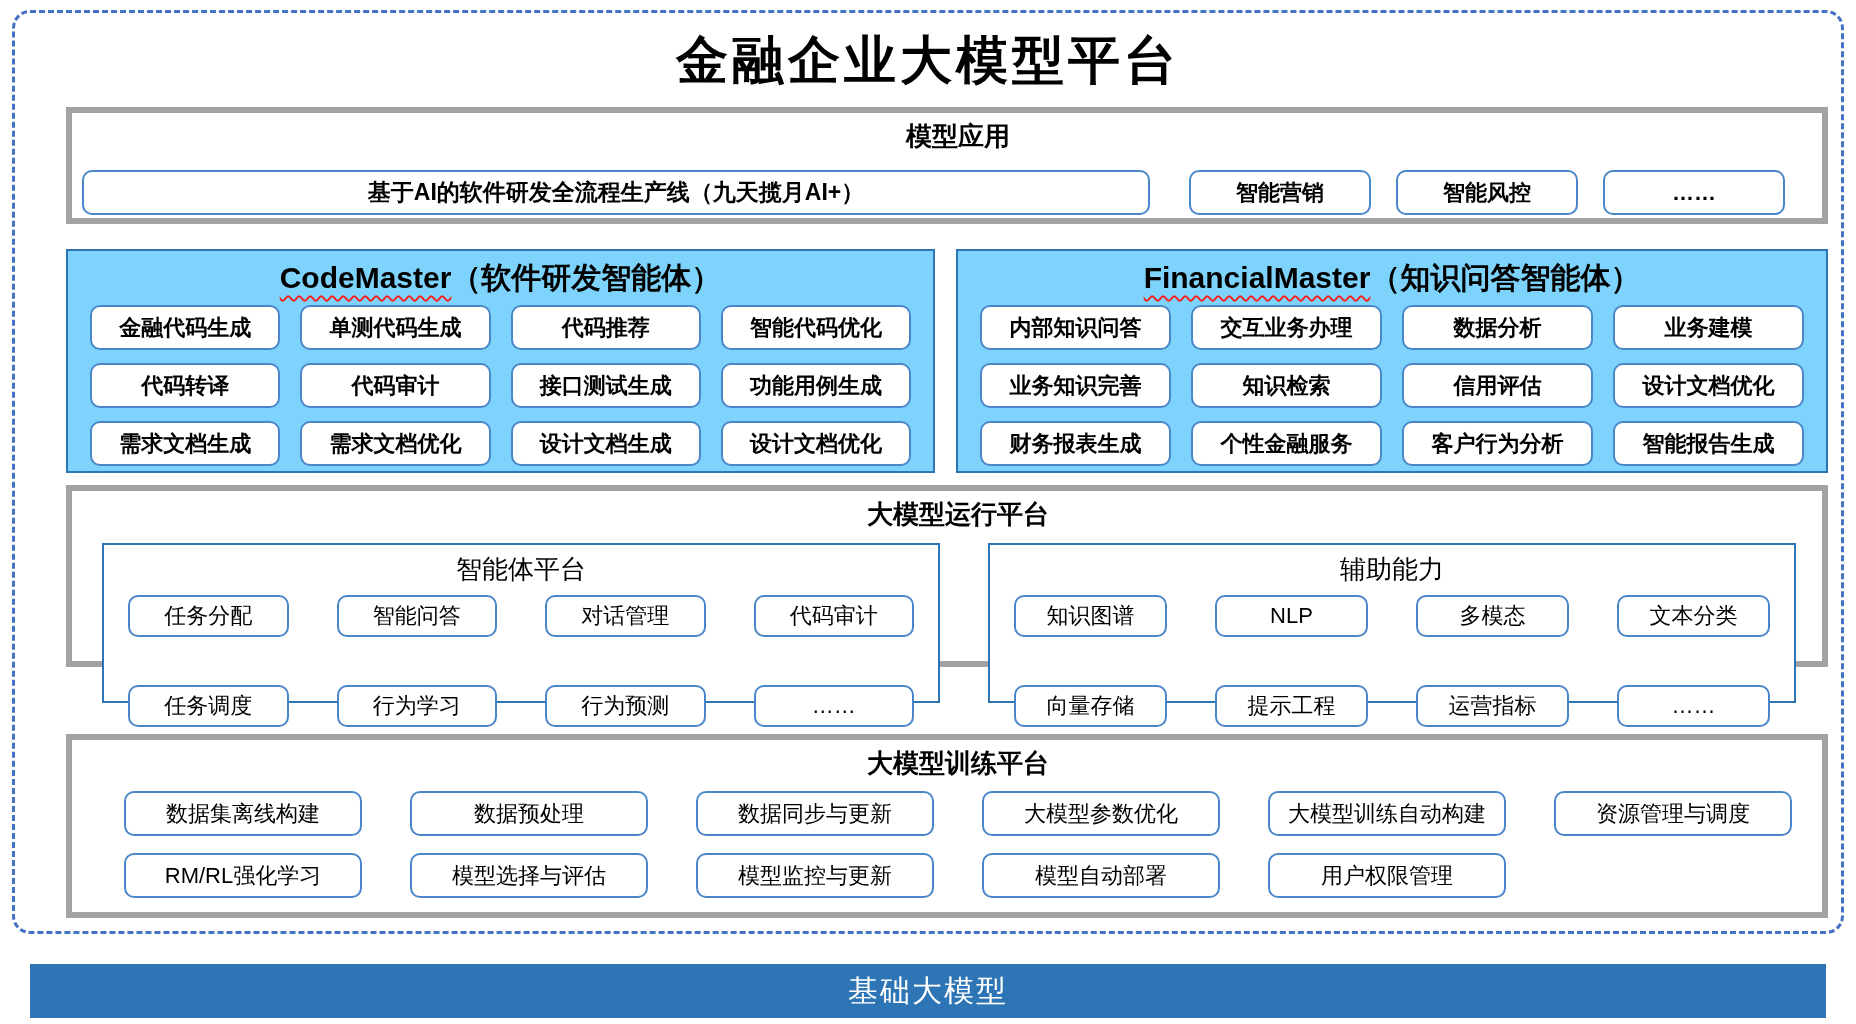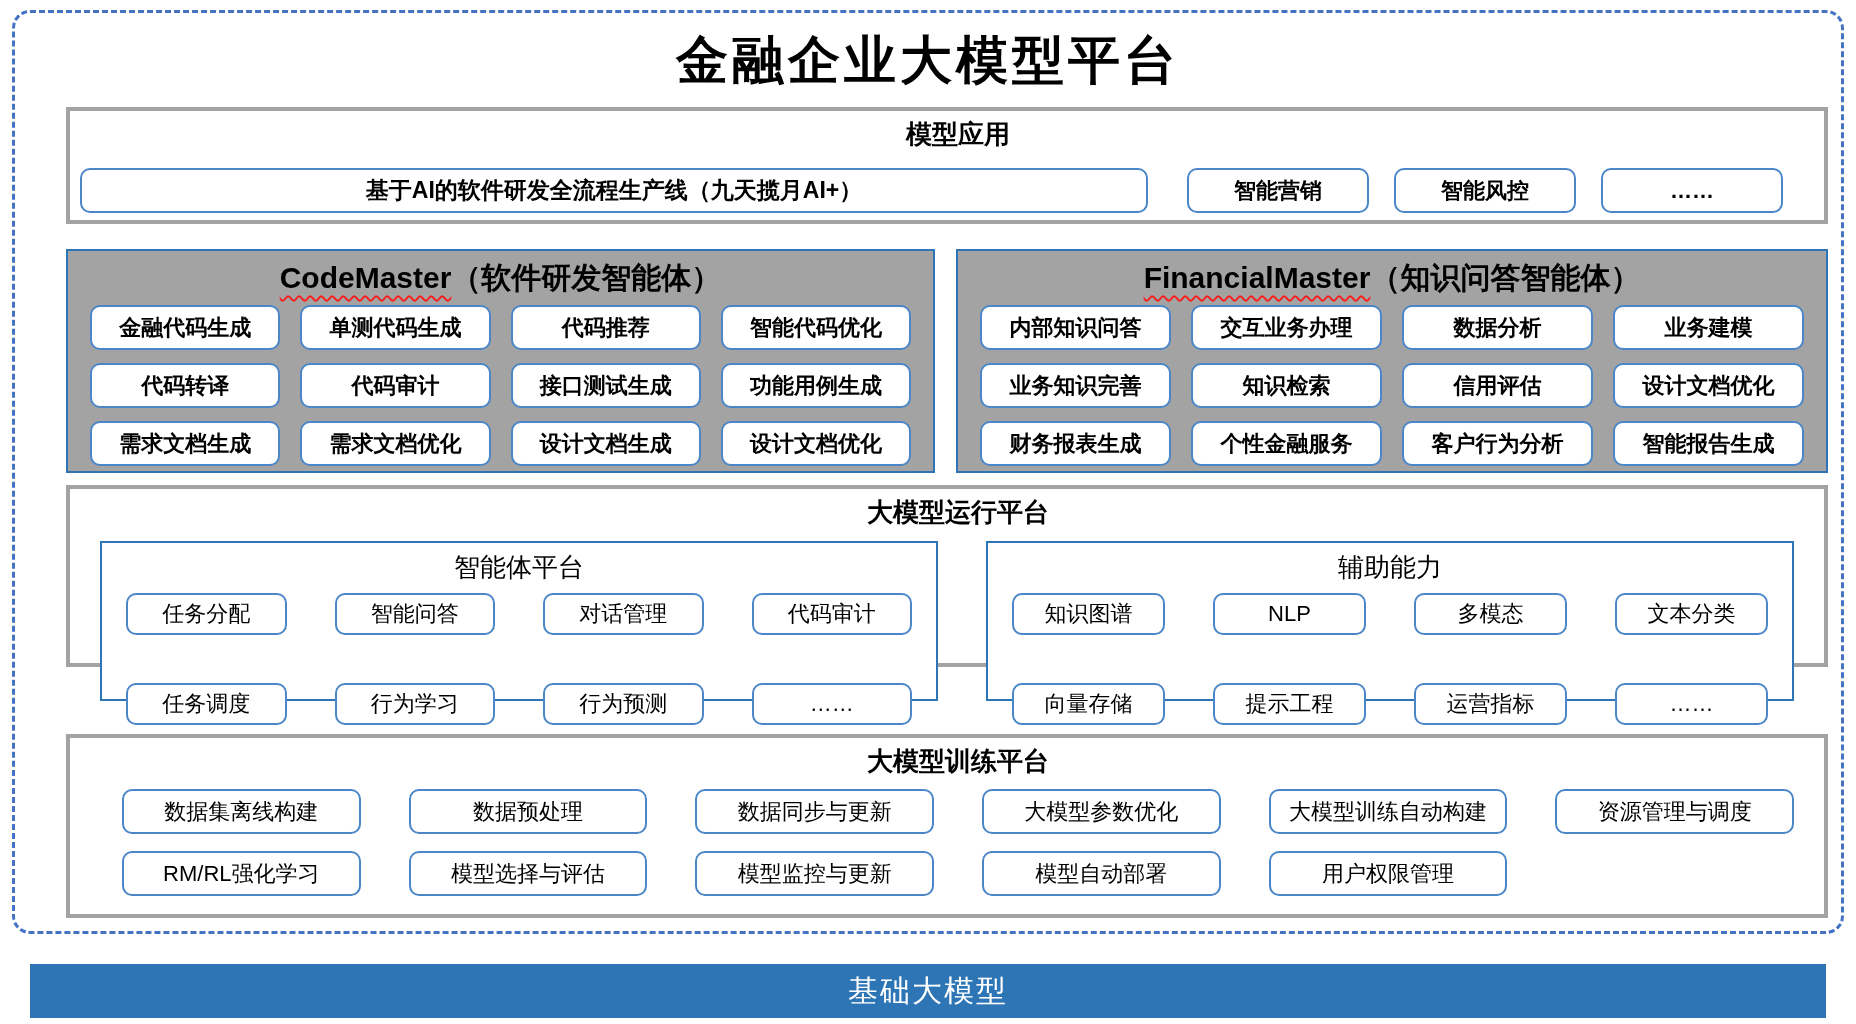--- a/index.html
+++ b/index.html
@@ -12,42 +12,42 @@
     position:absolute;left:12px;top:10px;width:1826px;height:918px;
     border:3px dashed #4472C4;border-radius:18px;background:#fff;
   }
   .main-title{
     position:absolute;left:0;top:26px;width:100%;text-align:center;
     font-family:"DejaVu Serif","Liberation Serif",serif;
     font-size:52px;font-weight:bold;letter-spacing:4px;
   }
   .section{
     position:absolute;left:66px;width:1762px;background:#fff;
-    border:4px solid #a3a3a3;box-sizing:border-box;padding-left:22px;
+    border:6px solid #a3a3a3;box-sizing:border-box;padding-left:22px;
   }
   .sec-header{
     text-align:center;font-size:26px;font-weight:bold;padding-top:8px;line-height:30px;
   }
   .item{
     box-sizing:border-box;height:45px;background:#fff;
     border:2px solid #4B86C8;border-radius:10px;
     display:flex;align-items:center;justify-content:center;
     font-size:22px;text-align:center;white-space:nowrap;overflow:hidden;
   }
   .bold-items .item{font-weight:bold;}
   
   #sec-app{top:107px;height:117px;}
   .app-row{position:absolute;left:0;top:57px;width:100%;display:flex;}
   .pipeline-box{margin-left:10px;width:1068px;font-weight:bold;font-size:23px;}
   .app-small-1{margin-left:39px;width:182px;font-weight:bold;}
   .app-small-2{margin-left:25px;width:182px;font-weight:bold;}
   .app-small-3{margin-left:25px;width:182px;font-weight:bold;}
   
   .agents-row{position:absolute;left:66px;top:249px;width:1762px;height:224px;display:flex;}
-  .agent-box{border:2px solid #2E75B6;box-sizing:border-box;background:#a3a3a3;height:224px;}
+  .agent-box{border:2px solid #2E75B6;box-sizing:border-box;background:#7dd3fc;height:224px;}
   #codemaster-box{width:871px;}
   #financialmaster-box{width:874px;margin-left:21px;}
   .agent-header{
     text-align:center;font-size:30px;font-weight:bold;padding-top:9px;line-height:36px;
   }
   .spellcheck{
     text-decoration-line:underline;text-decoration-style:wavy;
     text-decoration-color:#FF1A1A;text-decoration-thickness:2px;
     text-underline-offset:7px;
   }

